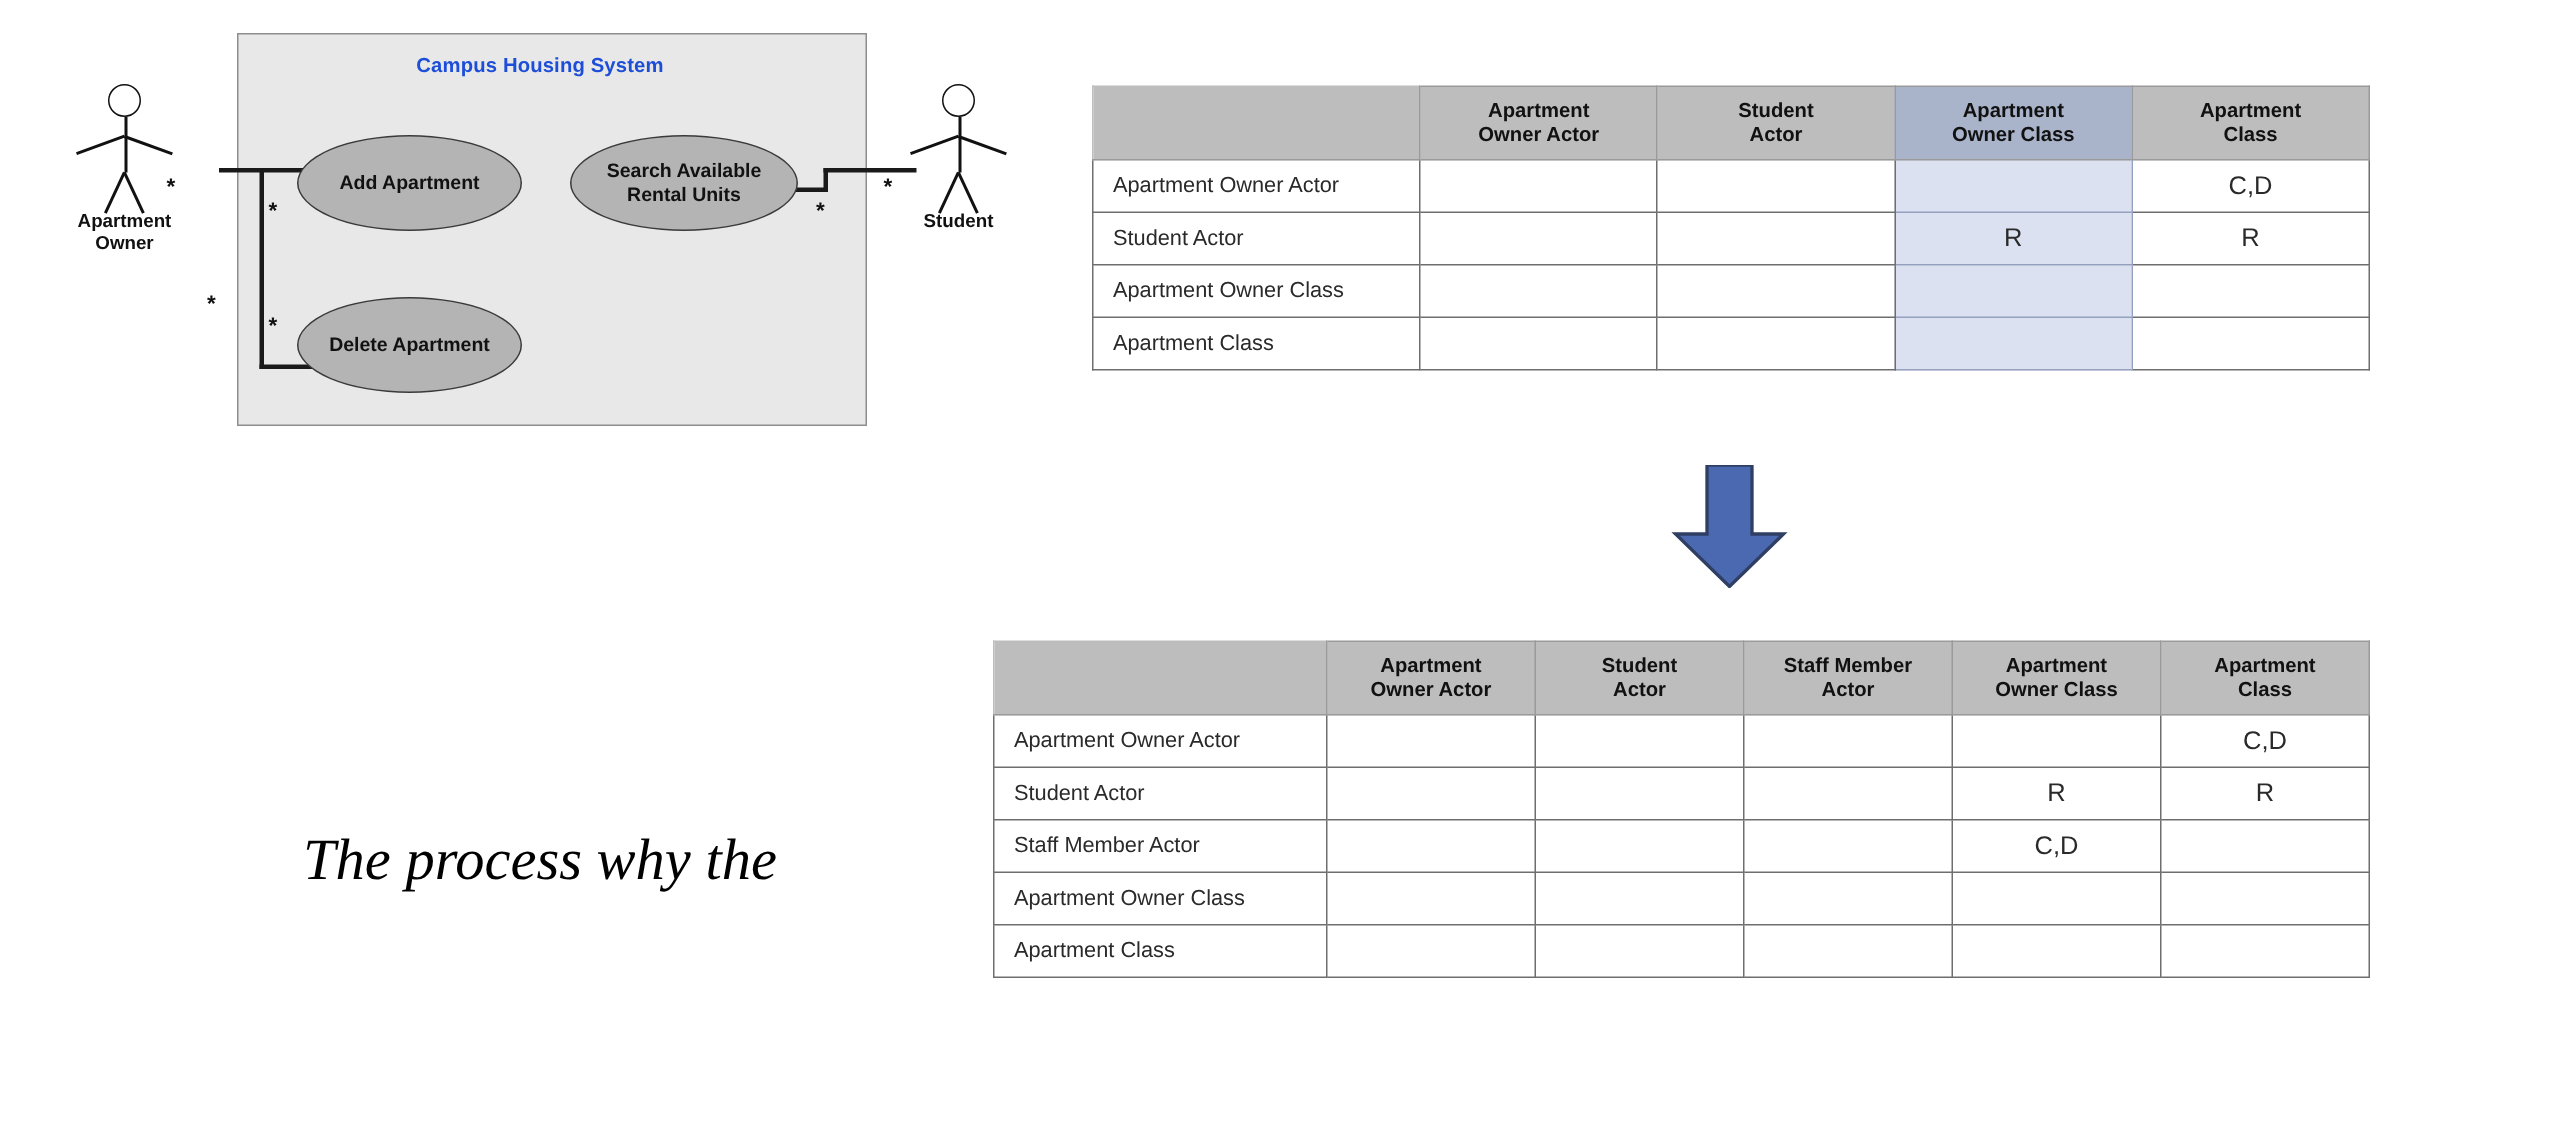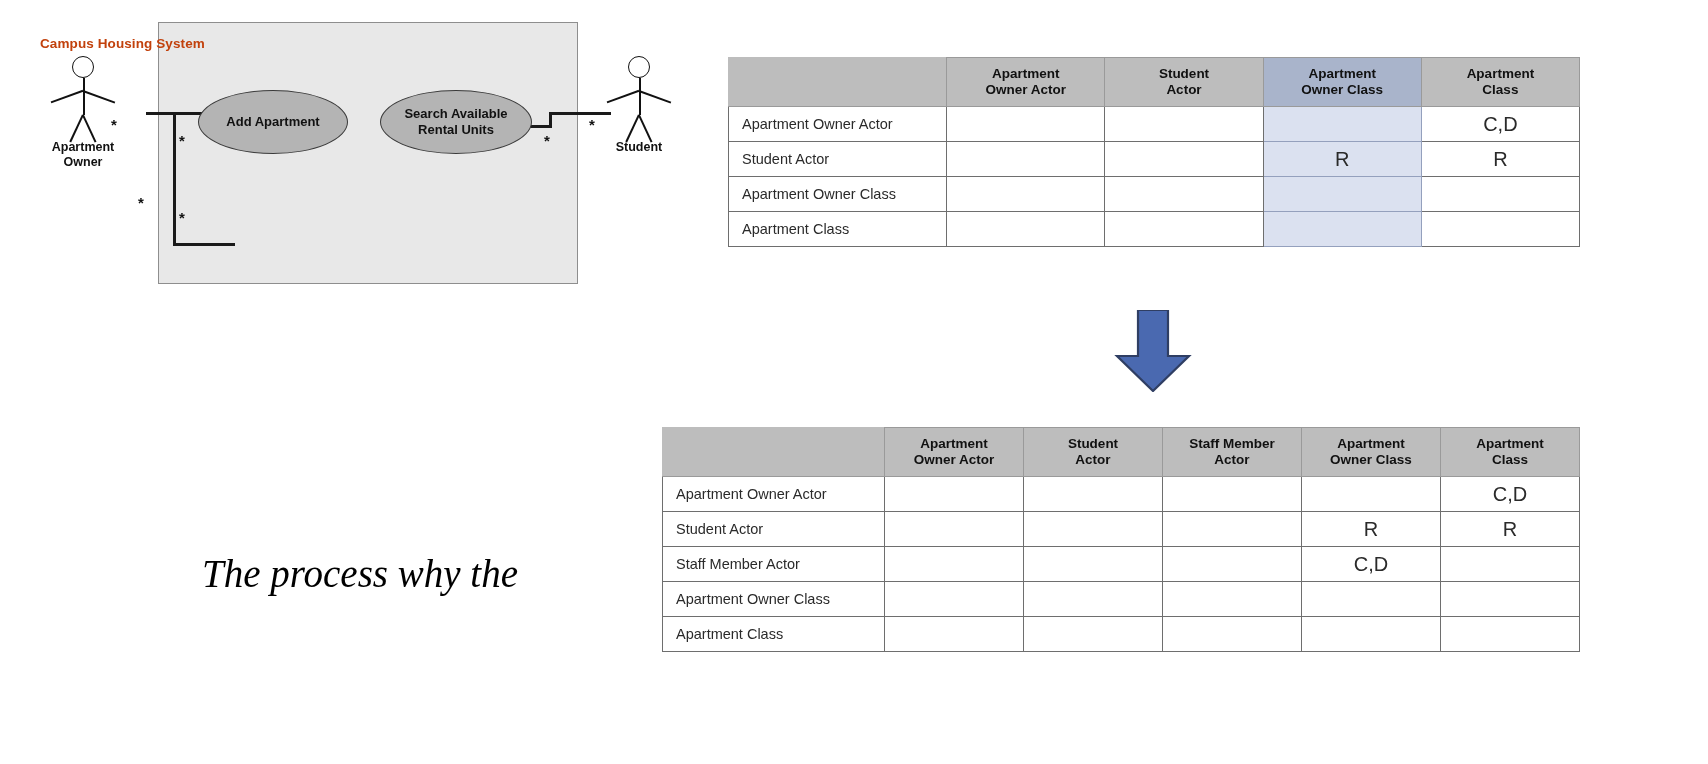--- a/index.html
+++ b/index.html
@@ -13,22 +13,22 @@
 
   
   #usecase-diagram{
     position:absolute; left:40px; top:18px; width:640px; height:280px;
   }
   .system-box{
     position:absolute; left:118px; top:4px; width:420px; height:262px;
     background:#e8e8e8; border:1px solid #8e8e8e; box-sizing:border-box;
   }
   .system-title{
-    position:absolute; left:0; right:0; top:18px; 
-    font-weight:bold; font-size:13.5px; color:#c2410c; letter-spacing:.1px;
+    position:absolute; left:0; right:0; top:18px; text-align:center;
+    font-weight:bold; font-size:13.5px; color:#1d4ed8; letter-spacing:.1px;
   }
   .ellipse{
     position:absolute; background:#b4b4b4; border:1.6px solid #3a3a3a;
     border-radius:50%; display:flex; align-items:center; justify-content:center;
     text-align:center; font-weight:bold; font-size:13px; color:#111; line-height:1.22;
     box-sizing:border-box;
   }
   #uc-add{ left:158px; top:72px; width:150px; height:64px; }
   #uc-search{ left:340px; top:72px; width:152px; height:64px; }
   #uc-delete{ left:158px; top:180px; width:150px; height:64px; }
@@ -65,21 +65,21 @@
   .matrix td,.matrix th{
     border:1px solid #6e6e6e; box-sizing:border-box; text-align:center; vertical-align:middle;
   }
   .matrix thead th{
     background:#bdbdbd; font-weight:bold; font-size:13.5px; color:#111;
     line-height:1.2; padding:8px 4px; border-color:#9a9a9a;
   }
   .matrix thead th.corner{ border-left-color:#bdbdbd; border-top-color:#bdbdbd; }
   .matrix thead th.hl{ background:#a9b4cb; }
   .matrix tbody td{
-    background:#fff; font-size:20px; color:#2a2a2a; height:35px; padding:2px 6px;
+    background:#fff; font-size:17px; color:#2a2a2a; height:35px; padding:2px 6px;
   }
   .matrix tbody td.rowhead{ text-align:left; padding-left:13px; font-size:14.5px; }
   .matrix tbody td.hl{ background:#dbe1f0; border-color:#94a0bd; }
 
   #matrix-top{ left:728px; top:57px; width:852px; }
   #matrix-top .c0{ width:218px; }
   #matrix-top .cx{ width:158px; }
 
   #matrix-bottom{ left:662px; top:427px; width:918px; }
   #matrix-bottom .c0{ width:222px; }
@@ -119,20 +119,23 @@
   <span class="mult" style="left:139px; top:192px;">*</span>
   <span class="mult" style="left:504px; top:115px;">*</span>
   <span class="mult" style="left:549px; top:99px;">*</span>
 
   <div class="ellipse" id="uc-add">
     <span>Add Apartment</span>
   </div>
   <div class="ellipse" id="uc-search">
     <span style="white-space:pre-line">Search Available
 Rental Units</span>
+  </div>
+  <div class="ellipse" id="uc-delete">
+    <span>Delete Apartment</span>
   </div>
 
   <div class="actor" id="actor-apartment-owner">
     <div class="figure">
       <div class="head"></div>
         <div class="body"></div>
       <div class="arm-l"></div>
         <div class="arm-r"></div>
       <div class="leg-l"></div>
         <div class="leg-r"></div>

